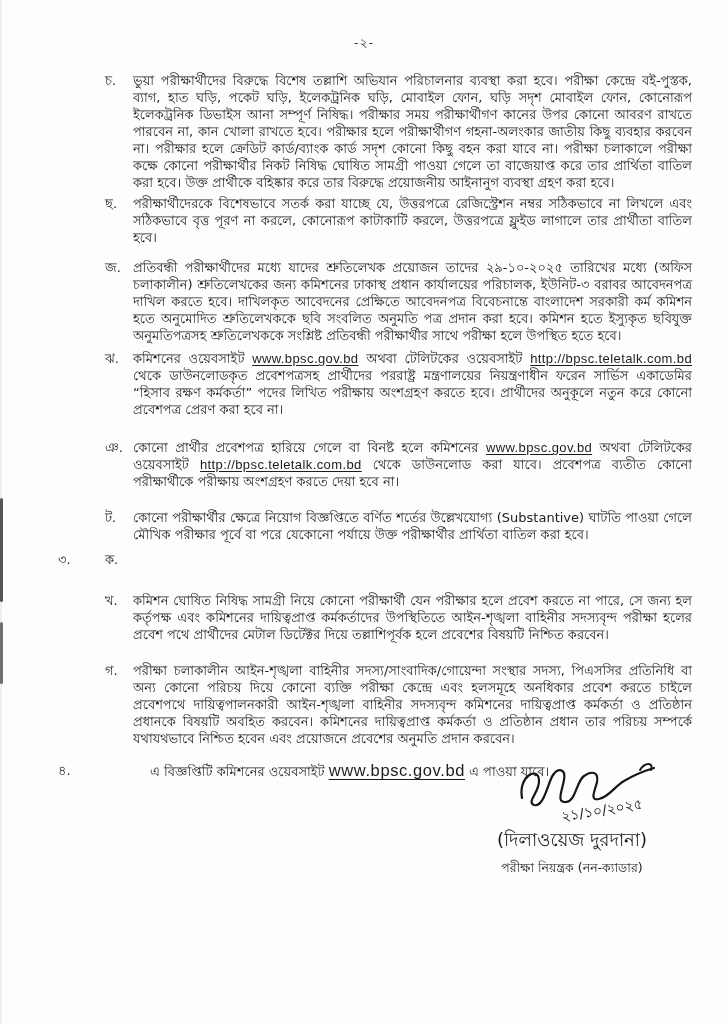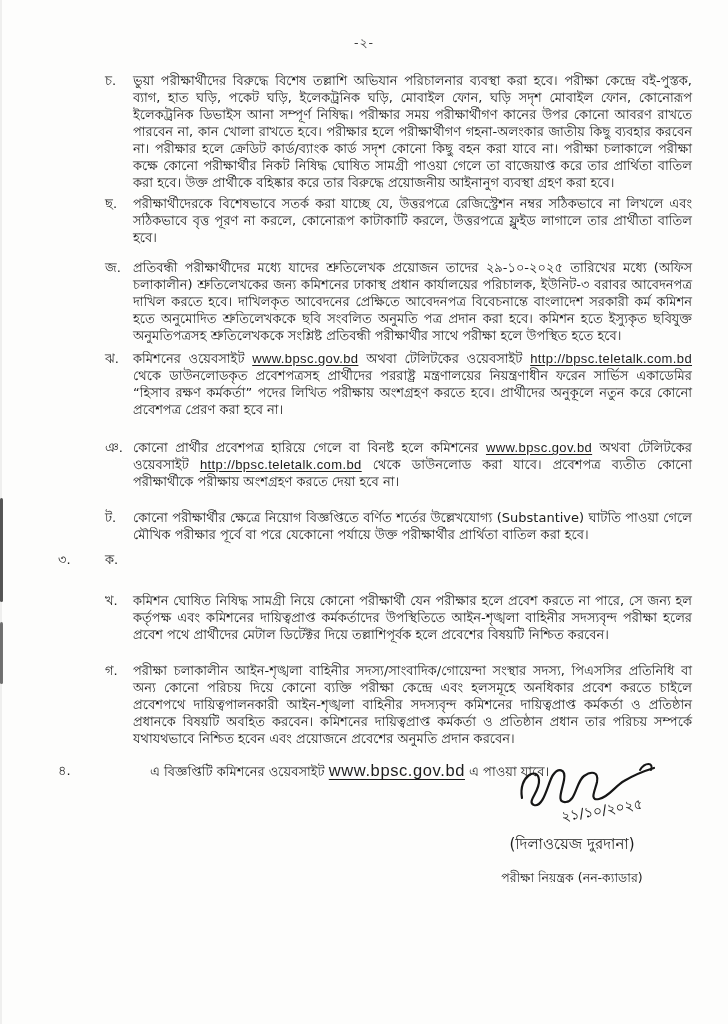--- a/index.html
+++ b/index.html
@@ -62,22 +62,22 @@
   }
   
   .sigblock{
     position:absolute;left:472px;top:758px;width:200px;text-align:center;
   }
   .sig-svg{display:block;margin:0 auto -8px 40px;}
   .sig-date{
     display:inline-block;transform:rotate(-9deg);
     font-size:14px;margin-left:60px;margin-top:-6px;color:#161616;
   }
-  .sig-name{font-size:15px;margin-top:9px;color:#1c1c1c;}
-  .sig-title{font-size:12.5px;margin-top:12px;color:#1c1c1c;}
+  .sig-name{font-size:18px;margin-top:3px;color:#1c1c1c;}
+  .sig-title{font-size:12.5px;margin-top:2px;color:#1c1c1c;}
 </style>
 </head>
 <body>
 
 <div class="page">
 
   <div class="scan-edge"></div>
   <div class="scan-line-1"></div>
   <div class="scan-line-2"></div>
 

